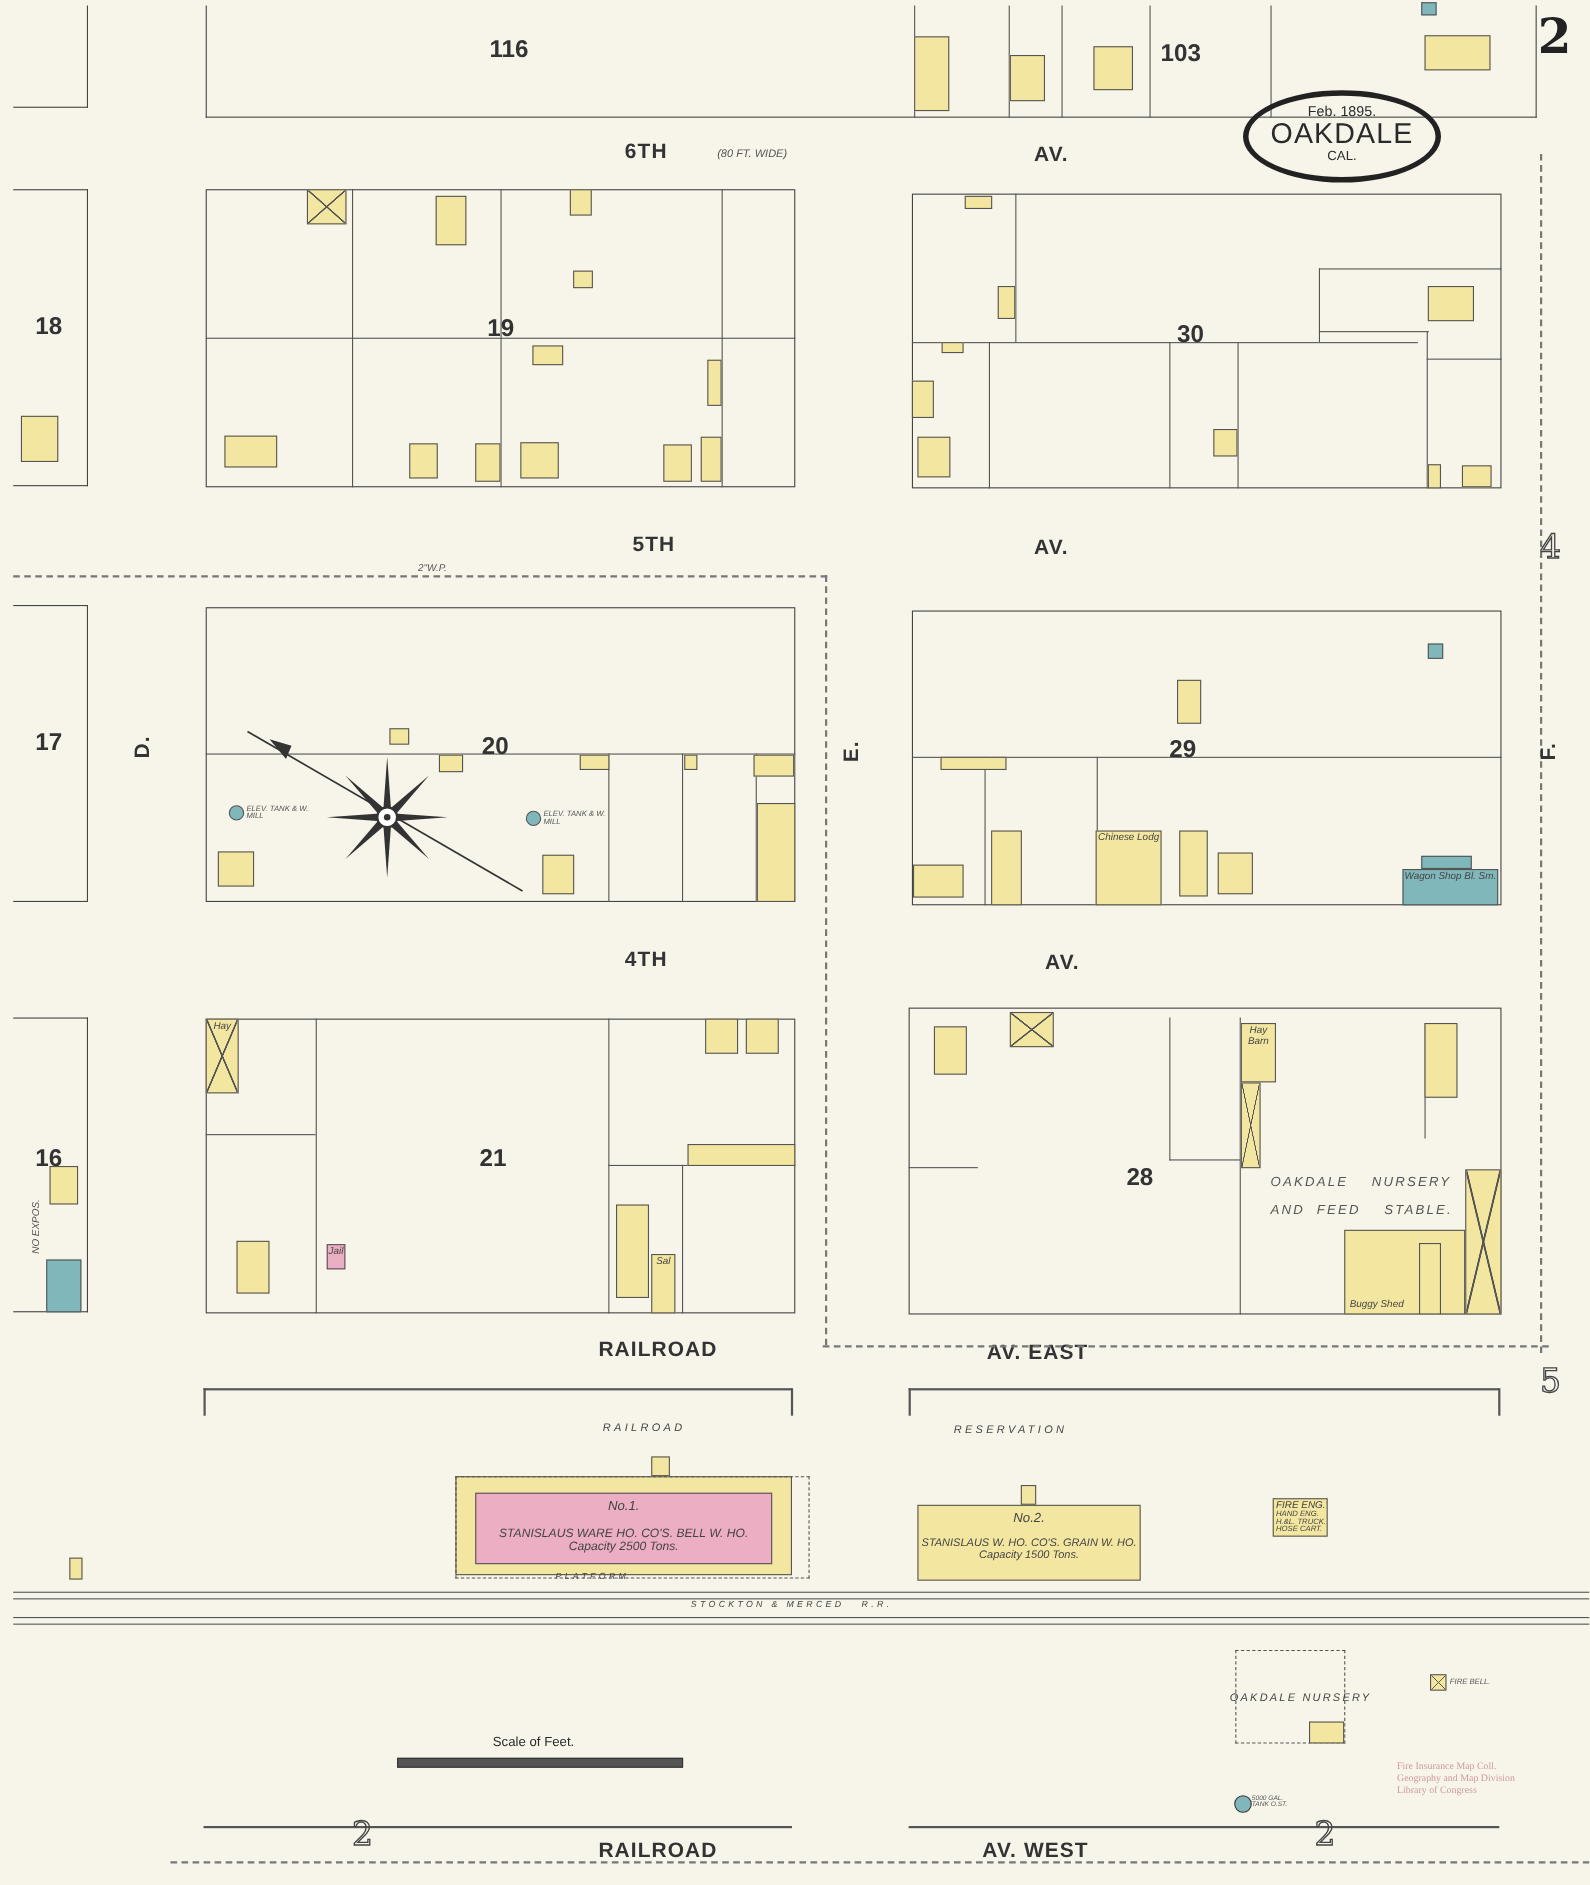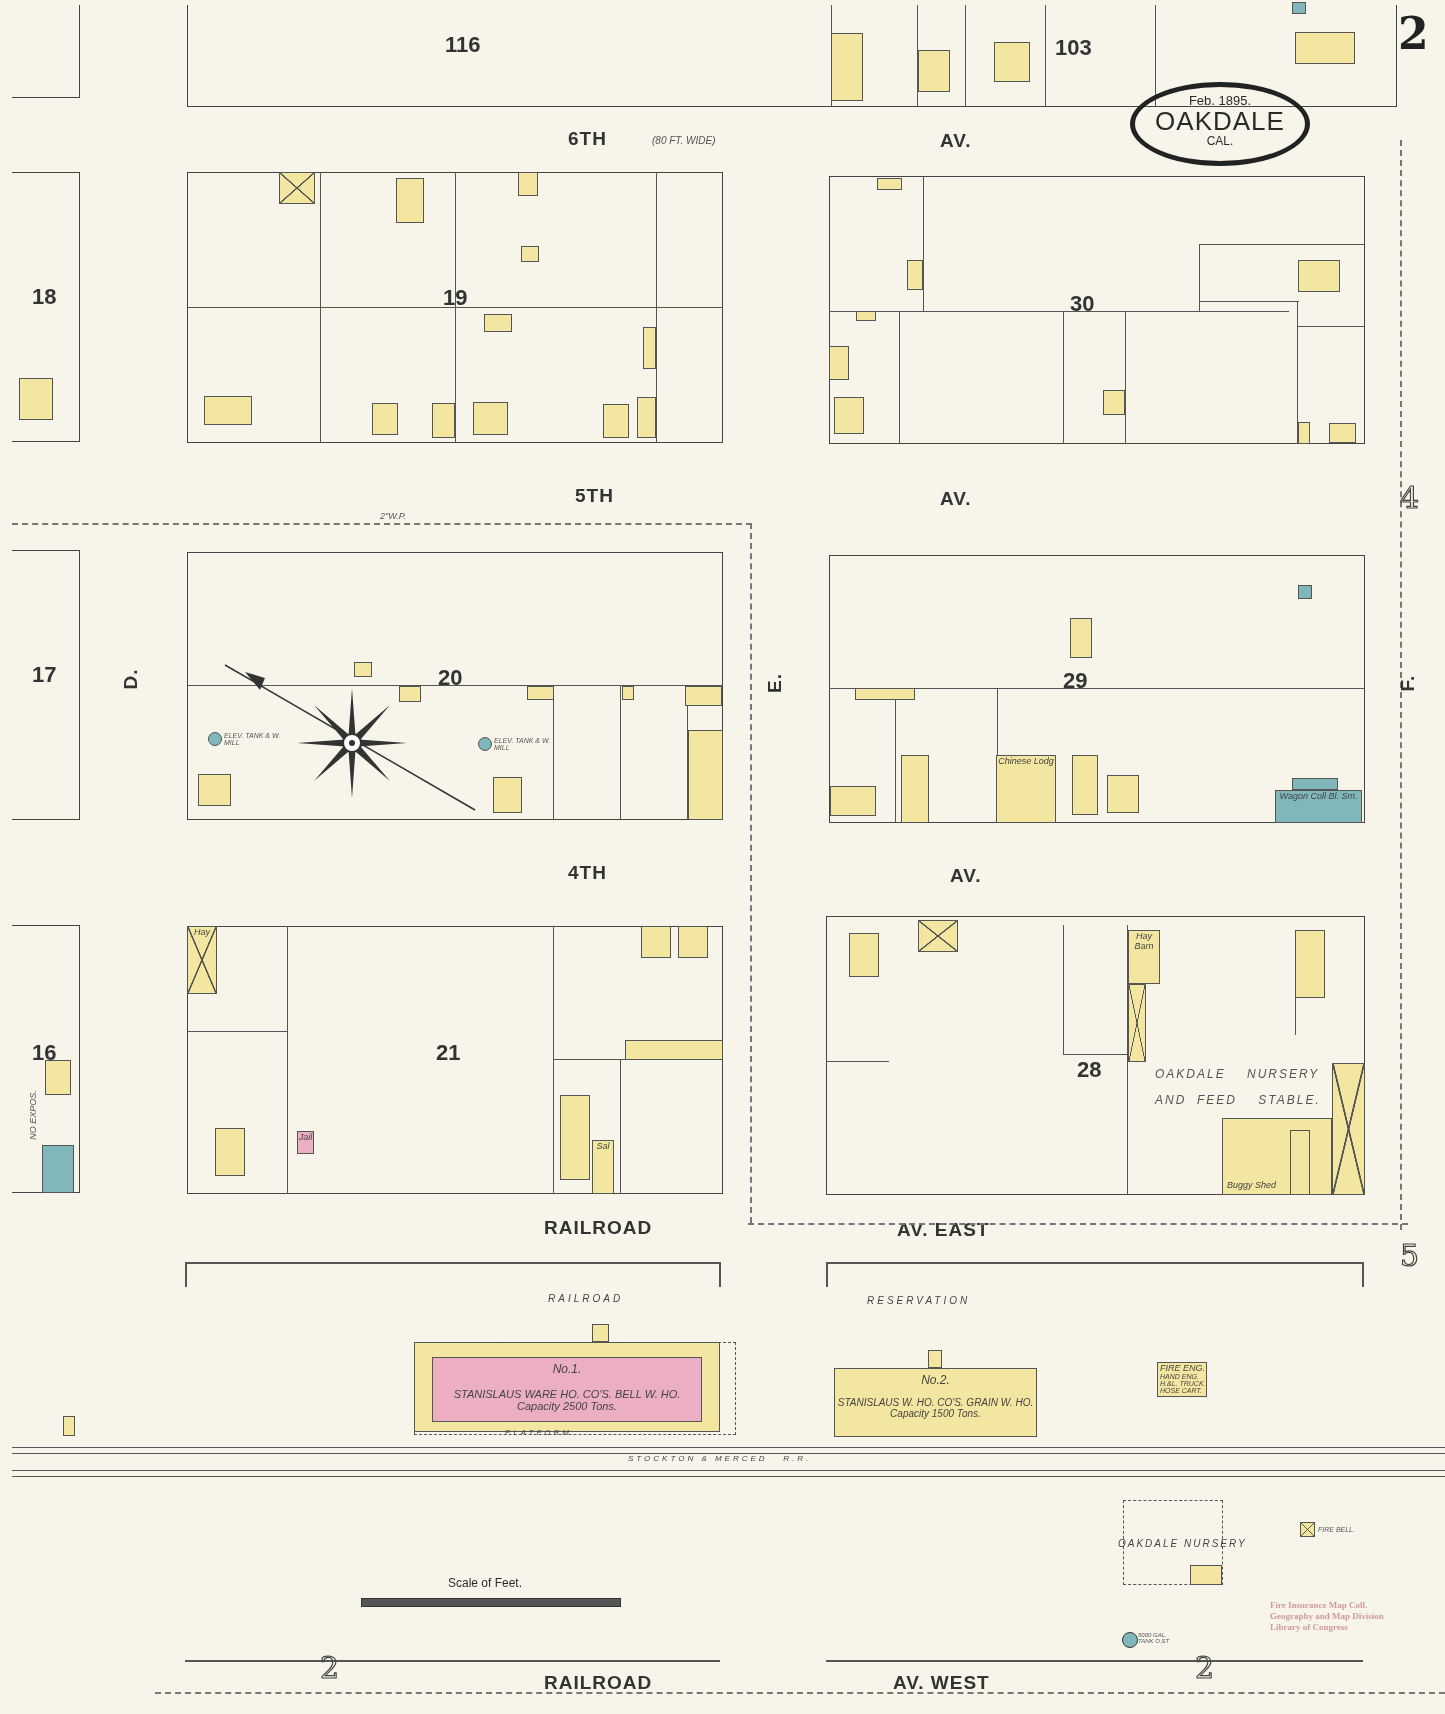--- a/index.html
+++ b/index.html
@@ -149,21 +149,21 @@
 <div class="line" style="left:895px;top:688px;width:1px;height:135px;"></div>
 <div class="line" style="left:997px;top:688px;width:1px;height:135px;"></div>
 <div class="bnum" style="left:1063px;top:668px;">29</div>
 <div class="bld" style="left:1070px;top:618px;width:22px;height:40px;"></div>
 <div class="bld" style="left:855px;top:688px;width:60px;height:12px;"></div>
 <div class="bld" style="left:830px;top:786px;width:46px;height:30px;"></div>
 <div class="bld" style="left:901px;top:755px;width:28px;height:68px;"></div>
 <div class="bld" style="left:996px;top:755px;width:60px;height:68px;"><span>Chinese Lodg</span></div>
 <div class="bld" style="left:1072px;top:755px;width:26px;height:60px;"></div>
 <div class="bld" style="left:1107px;top:775px;width:32px;height:38px;"></div>
-<div class="bld blue" style="left:1275px;top:790px;width:87px;height:33px;"><span>Wagon Coll</span> <span>Bl. Sm.</span></div>
+<div class="bld blue" style="left:1275px;top:790px;width:87px;height:33px;"><span>Wagon Shop</span> <span>Bl. Sm.</span></div>
 <div class="bld blue" style="left:1292px;top:778px;width:46px;height:12px;"></div>
 <div class="bld blue" style="left:1298px;top:585px;width:14px;height:14px;"></div>
 
 <div class="street" style="left:1400px;top:672px;transform:rotate(-90deg);">F.</div>
 <div class="outline-num" style="left:1400px;top:480px;">4</div>
 
 <div class="street" style="left:568px;top:862px;">4TH</div>
 <div class="street" style="left:950px;top:865px;">AV.</div>
 
 <div class="block" style="left:12px;top:925px;width:68px;height:268px;border-left:none;"></div>
@@ -187,21 +187,21 @@
 <div class="bld" style="left:625px;top:1040px;width:98px;height:20px;"></div>
 <div class="bld" style="left:560px;top:1095px;width:30px;height:85px;"></div>
 <div class="bld" style="left:592px;top:1140px;width:22px;height:54px;"><span>Sal</span></div>
 
 <div class="block" style="left:826px;top:916px;width:539px;height:279px;"></div>
 <div class="line" style="left:1063px;top:925px;width:1px;height:130px;"></div>
 <div class="line" style="left:1063px;top:1054px;width:65px;height:1px;"></div>
 <div class="line" style="left:1127px;top:925px;width:1px;height:270px;"></div>
 <div class="line" style="left:826px;top:1061px;width:63px;height:1px;"></div>
 <div class="line" style="left:1295px;top:930px;width:1px;height:105px;"></div>
-<div class="bnum" style="left:1077px;top:1057px;">28</div>
+<div class="bnum" style="left:1024px;top:1057px;">28</div>
 <div class="bld" style="left:849px;top:933px;width:30px;height:44px;"></div>
 <div class="bld xbox" style="left:918px;top:920px;width:40px;height:32px;"></div>
 <div class="bld" style="left:1128px;top:930px;width:32px;height:54px;"><span>Hay Barn</span></div>
 <div class="bld xbox" style="left:1128px;top:984px;width:18px;height:78px;"></div>
 <div class="bld" style="left:1295px;top:930px;width:30px;height:68px;"></div>
 <div class="small" style="left:1155px;top:1067px;font-size:12px;letter-spacing:2px;white-space:pre;">OAKDALE    NURSERY</div>
 <div class="small" style="left:1155px;top:1093px;font-size:12px;letter-spacing:2px;white-space:pre;">AND  FEED    STABLE.</div>
 <div class="bld" style="left:1222px;top:1118px;width:110px;height:77px;">
     <div style="position:absolute;bottom:4px;left:4px;">Buggy Shed</div>
   </div>
@@ -264,17 +264,17 @@
 <div class="line" style="left:185px;top:1660px;width:535px;height:1.5px;"></div>
 <div class="line" style="left:826px;top:1660px;width:537px;height:1.5px;"></div>
 <div class="street" style="left:544px;top:1672px;">RAILROAD</div>
 <div class="street" style="left:893px;top:1672px;">AV. WEST</div>
 <div class="dash-h" style="left:155px;top:1692px;width:1290px;"></div>
 <div class="outline-num" style="left:320px;top:1650px;">2</div>
 <div class="outline-num" style="left:1195px;top:1650px;">2</div>
 <div class="abs" style="left:1122px;top:1632px;width:14px;height:14px;border-radius:50%;background:#7fb7bb;border:1px solid #333;"></div>
 <div class="small" style="left:1138px;top:1632px;font-size:6px;width:40px;">5000 GAL. TANK O.ST.</div>
 
-<div class="abs" style="left:1270px;top:1600px;font-family:'Liberation Serif',serif;font-size:9px;color:#d09aa0;line-height:11px;font-weight:bold;">
+<div class="abs" style="left:1270px;top:1600px;font-family:'Liberation Serif',serif;font-size:9px;color:#d09aa0;line-height:11px;">
   <div>Fire Insurance Map Coll.</div>
   <div>Geography and Map Division</div>
   <div>Library of Congress</div>
 </div>
 
 </body></html>

